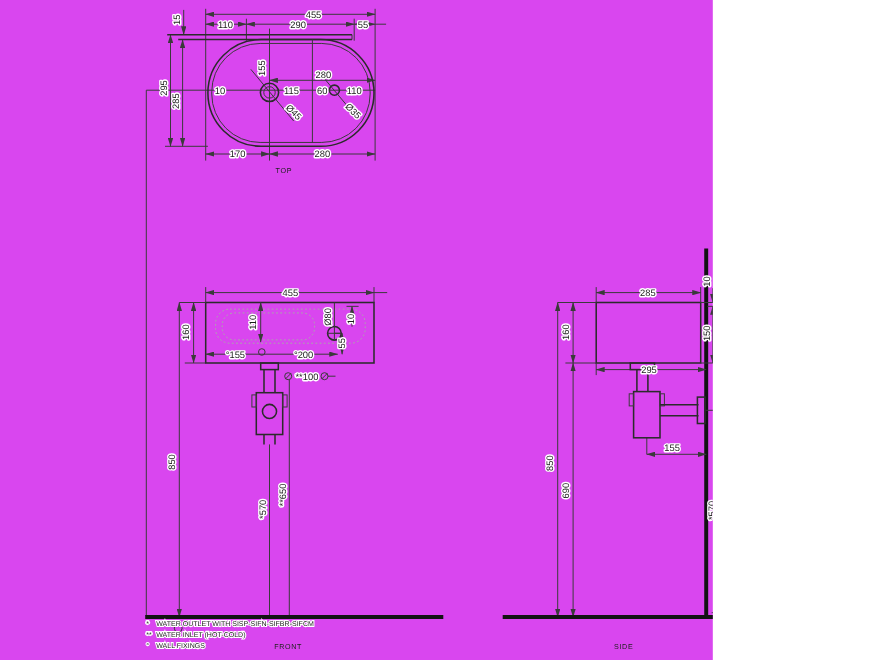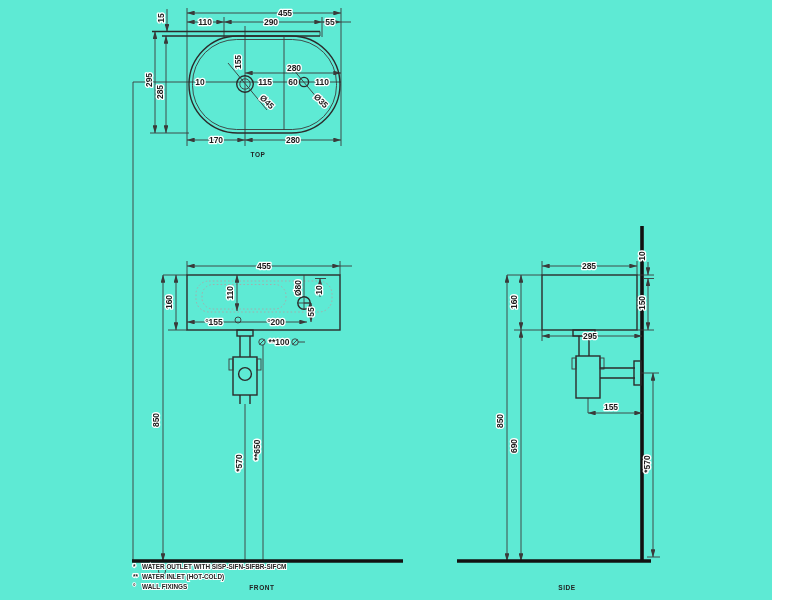--- a/index.html
+++ b/index.html
@@ -1,17 +1,17 @@
 <!DOCTYPE html>
 <html><head>
 <meta charset="utf-8">
 <style>
   html,body{margin:0;padding:0;background:#fff;}
-  #stage{position:relative;width:772px;height:600px;background:#5eead4;overflow:hidden;
-         font-family:"Liberation Sans",sans-serif;font-weight:bold;}
+  #stage{position:relative;width:648px;height:600px;background:#d946ef;overflow:hidden;
+         font-family:"Liberation Sans",sans-serif;}
   svg{position:absolute;left:0;top:0;}
   .ln{stroke:#3a3a3a;stroke-width:0.9;fill:none;}
   .out{stroke:#2b2b2b;stroke-width:1.4;fill:none;}
   .thk{stroke:#121212;stroke-width:3.6;fill:none;}
   .dot{stroke:#a9a9a9;stroke-width:0.9;fill:none;stroke-dasharray:1.6 2.2;}
   text{font-family:"Liberation Sans",sans-serif;fill:#1c1c1c;}
   .dim{font-size:8.5px;text-anchor:middle;paint-order:stroke;stroke:#ffffff;stroke-width:2.6px;stroke-linejoin:round;}
   .vlabel{font-size:6.5px;text-anchor:middle;letter-spacing:0.6px;fill:#222;}
   .note{font-size:6.4px;fill:#222;paint-order:stroke;stroke:#fff;stroke-width:2px;}
 </style>

